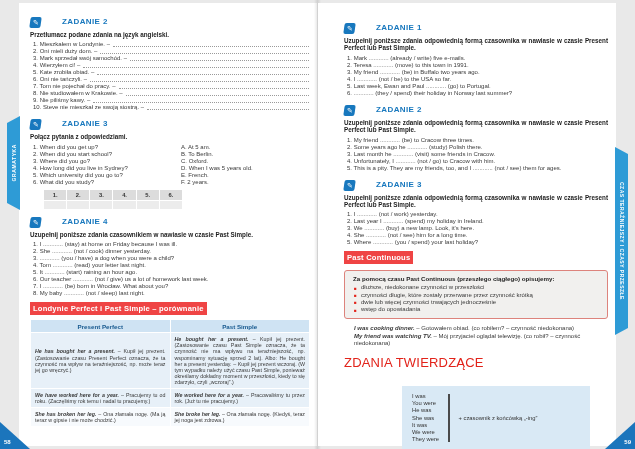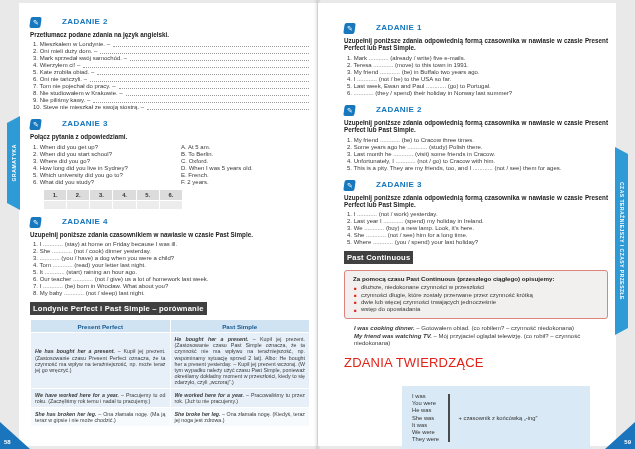--- a/index.html
+++ b/index.html
@@ -33,21 +33,21 @@
   .pair{display:flex;font-size:6px;line-height:7px}
   .pair .q{width:148px}
   .pair .a{flex:1}
 
   .agrid{width:138px;margin:4px 0 0 14px}
   .grow{display:grid;grid-template-columns:repeat(6,1fr);gap:1px;margin-bottom:1px}
   .gcell{background:#dcdcdc;font-size:5.8px;font-weight:bold;text-align:center;padding:2px 0;color:#333}
   .gcell.empty{background:#ececec;height:8px;padding:0}
 
   
-  .red-banner{display:inline-block;background:#404040;color:#fff;font-weight:bold;
+  .red-banner{display:inline-block;background:#ef4444;color:#fff;font-weight:bold;
     font-size:7.6px;padding:2px 3px;margin:2px 0 4px;letter-spacing:.2px}
 
   
   .cmp{width:100%;border-collapse:separate;border-spacing:1px;table-layout:fixed}
   .cmp th{background:#cfe3f3;color:#17598f;font-size:6.2px;font-weight:bold;padding:2.5px 2px;text-align:center}
   .cmp td{font-size:5.3px;line-height:6.1px;padding:3px 4px;vertical-align:middle;color:#3a3a3a;text-align:justify}
   .cmp tbody tr:nth-child(1) td,.cmp tbody tr:nth-child(2) td{background:#e7f0f8}
   .cmp tbody tr:nth-child(3) td{background:#f7fafd}
   .en{font-style:italic;font-weight:bold}
 

